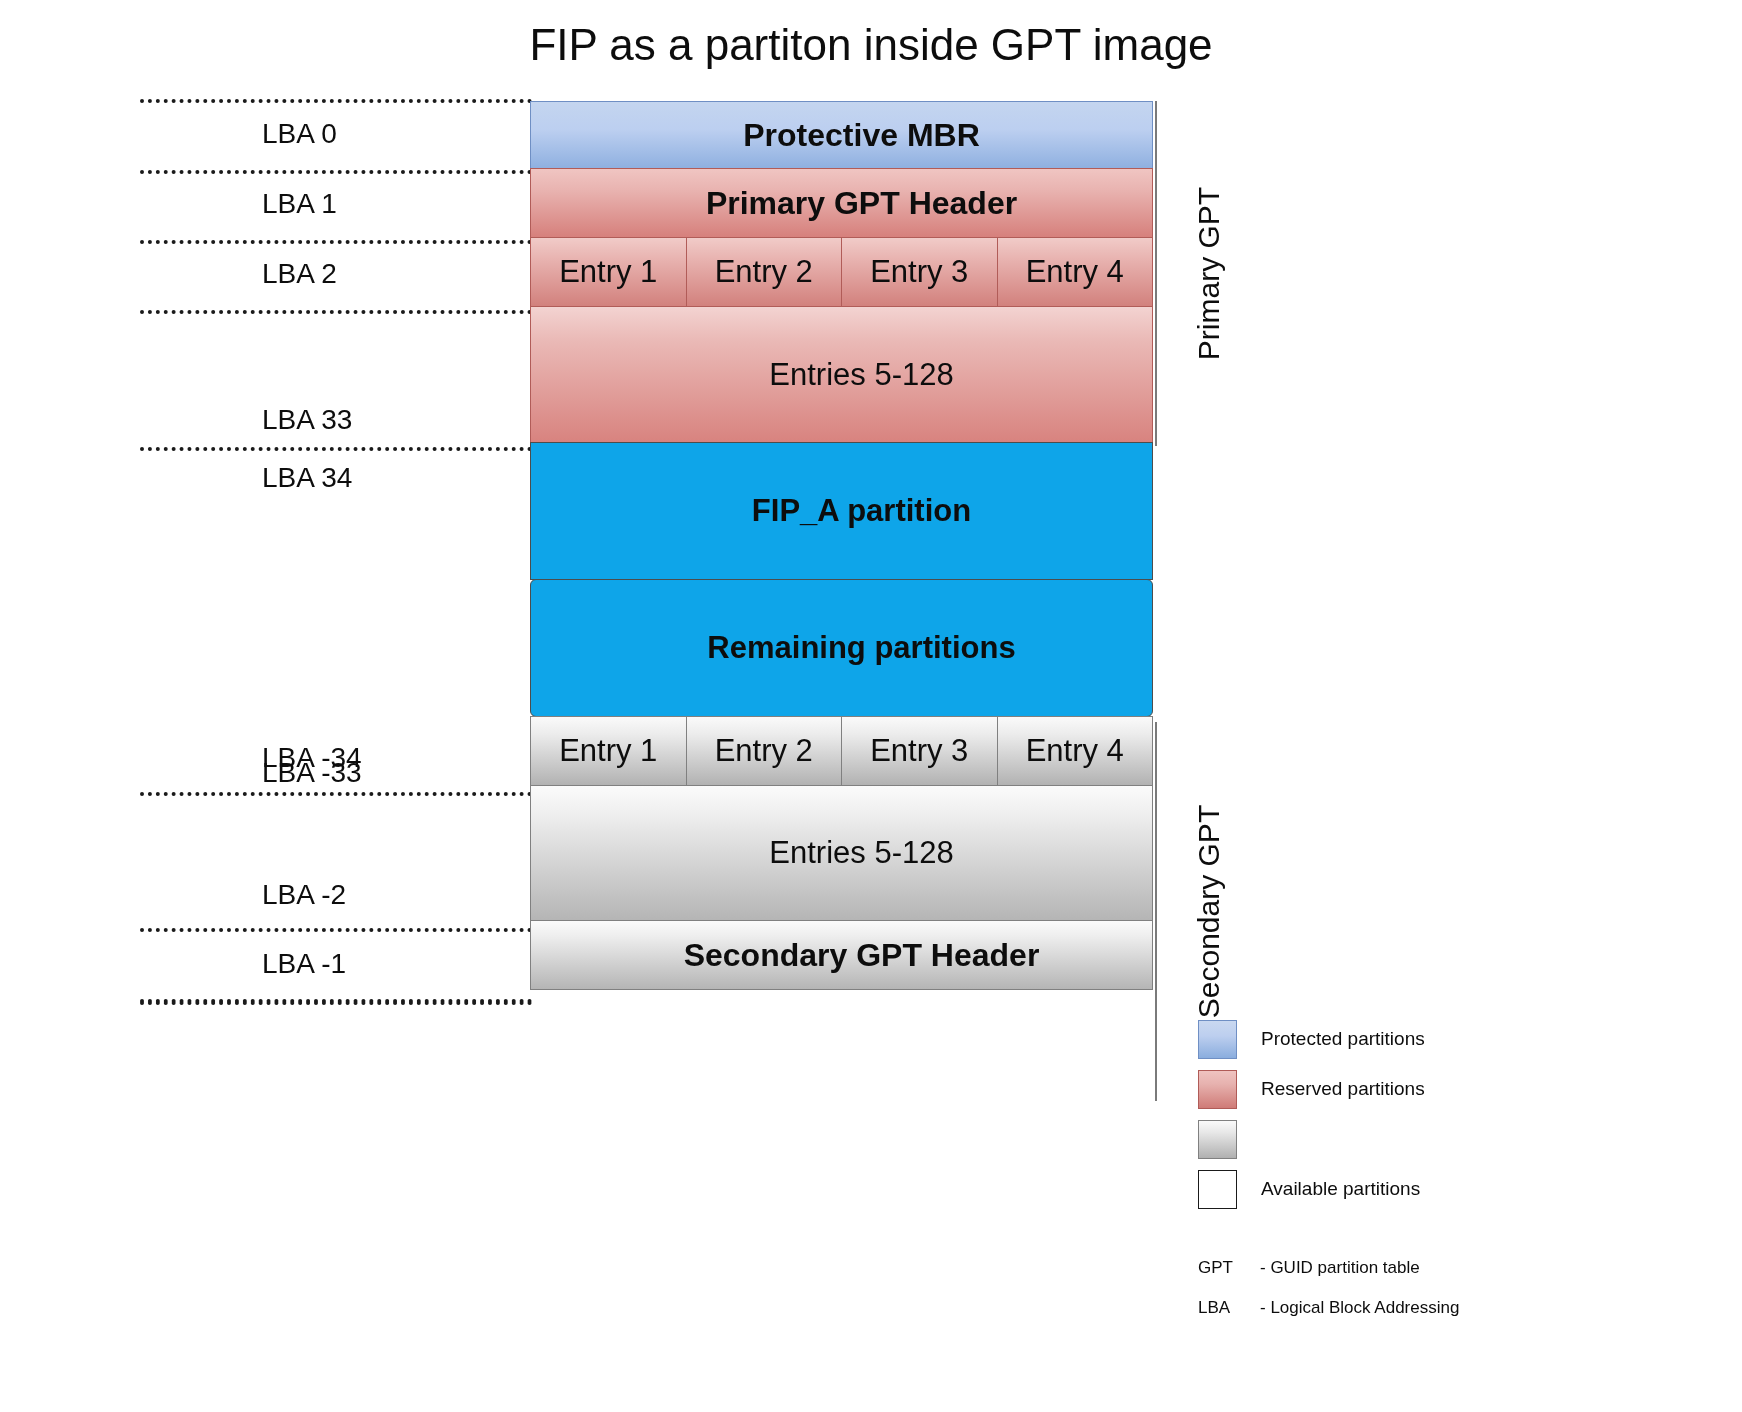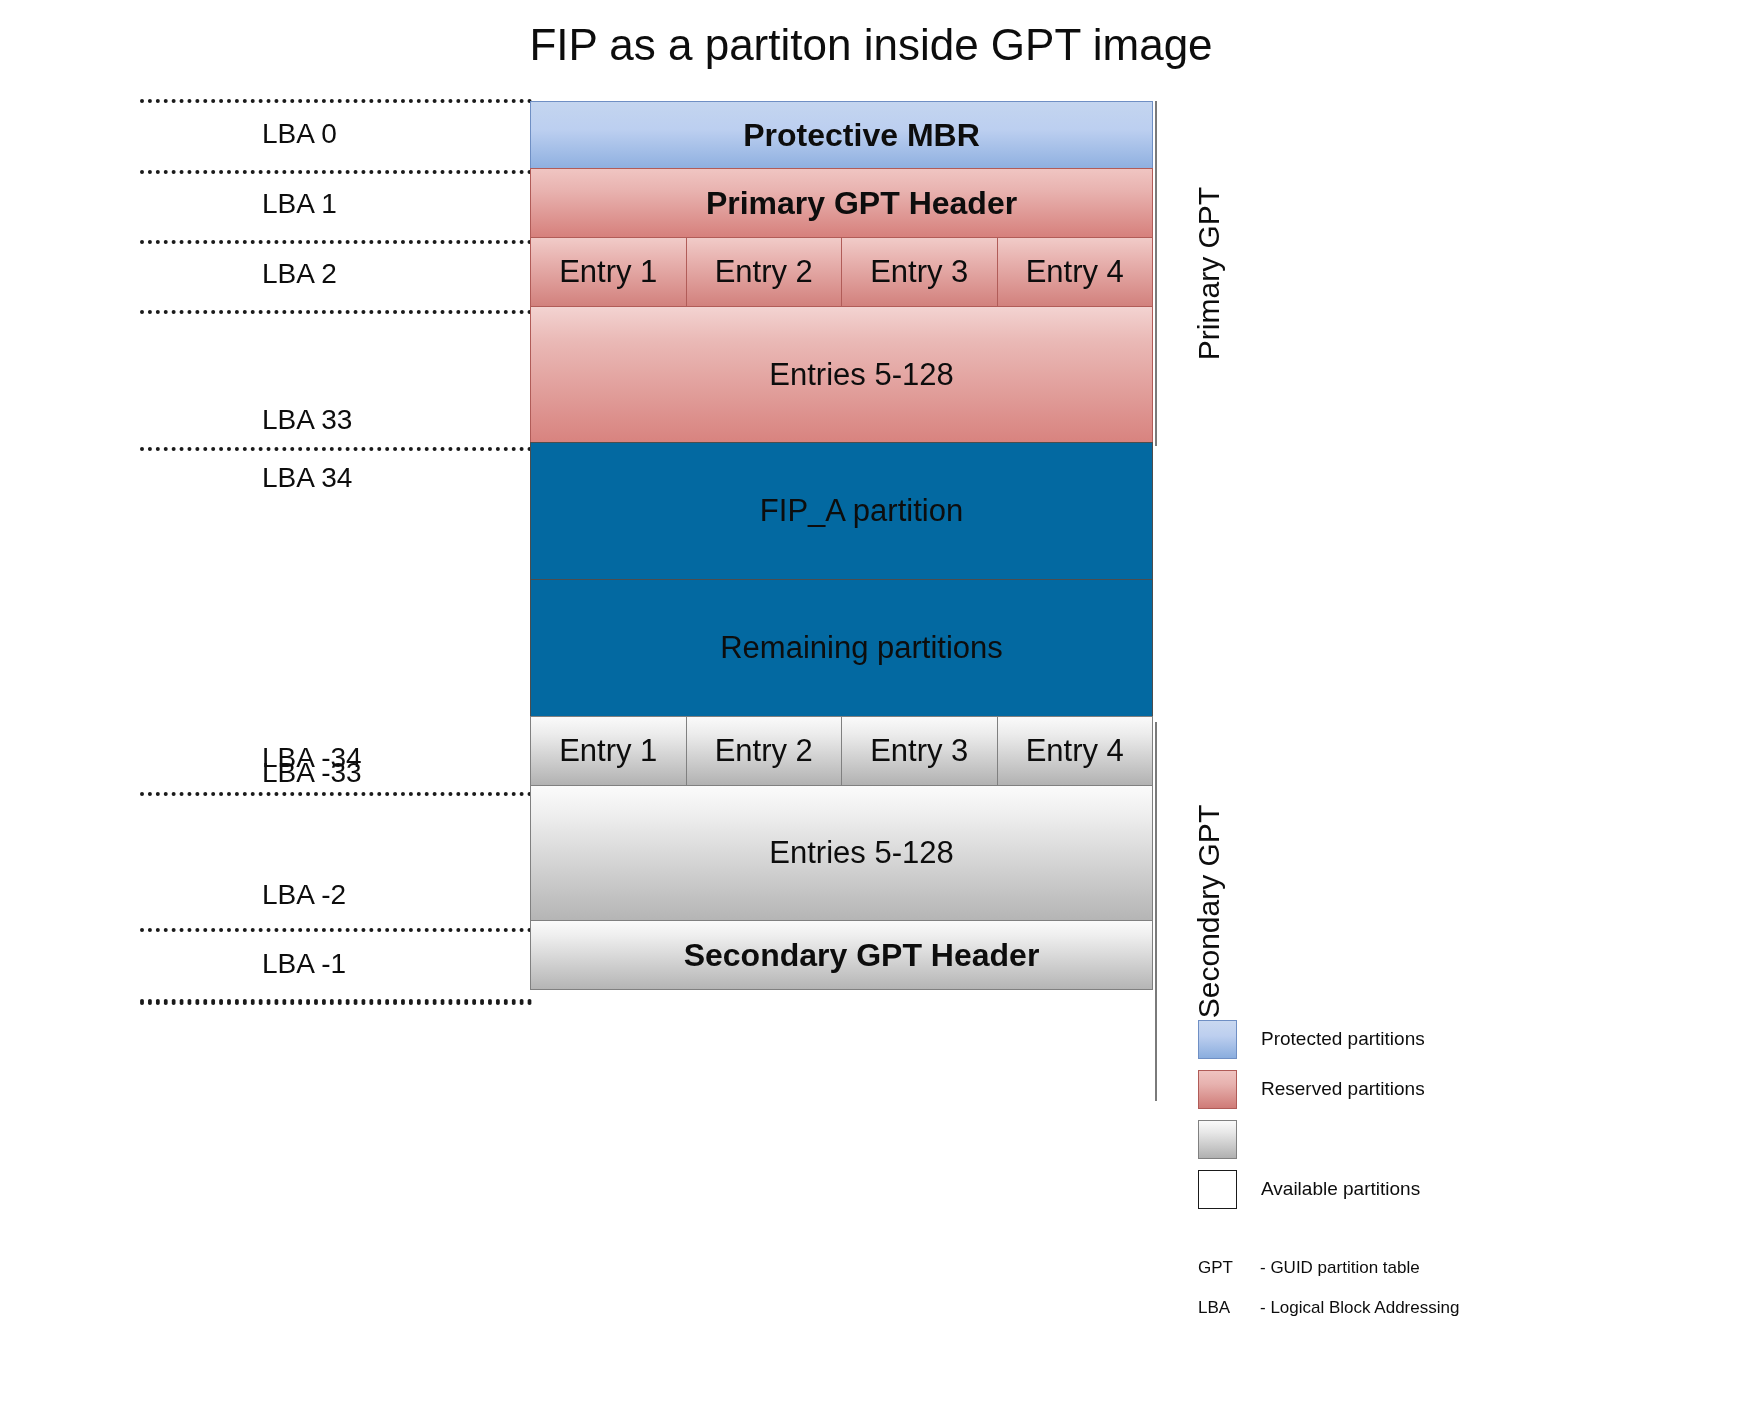--- a/index.html
+++ b/index.html
@@ -85,22 +85,23 @@
   }
   .band-red-tall {
     background: linear-gradient(to bottom, #f3d3d1 0%, #eab9b6 25%, #d8837f 100%);
     border-color: #b15c58;
   }
   .band-gray {
     background: linear-gradient(to bottom, #fbfbfb 0%, #eeeeee 22%, #b5b5b5 100%);
     border-color: #808080;
   }
   .band-white {
-    background: #0369a1;
+    background: #0ea5e9;
     border-color: #4d4d4d;
+    font-weight: bold;
   }
 
   
   .entry-row {
     position: relative;
     display: flex;
     margin-top: -1px;
     box-sizing: border-box;
   }
   .entry-cell {
@@ -248,21 +249,21 @@
       <div class="entry-cell red">
         <span>Entry 4</span>
       </div>
     </div>
     <div class="band band-red-tall" style="height: 137px;">
       <span class="band-label">Entries 5-128</span>
     </div>
     <div class="band band-white" style="height: 138px;">
       <span class="band-label">FIP_A partition</span>
     </div>
-    <div class="band band-white" style="height: 138px;">
+    <div class="band band-white" style="height: 138px; border-radius: 6px;">
       <span class="band-label">Remaining partitions</span>
     </div>
     <div class="entry-row" style="height: 70px;">
       <div class="entry-cell gray">
         <span>Entry 1</span>
       </div>
       <div class="entry-cell gray">
         <span>Entry 2</span>
       </div>
       <div class="entry-cell gray">

